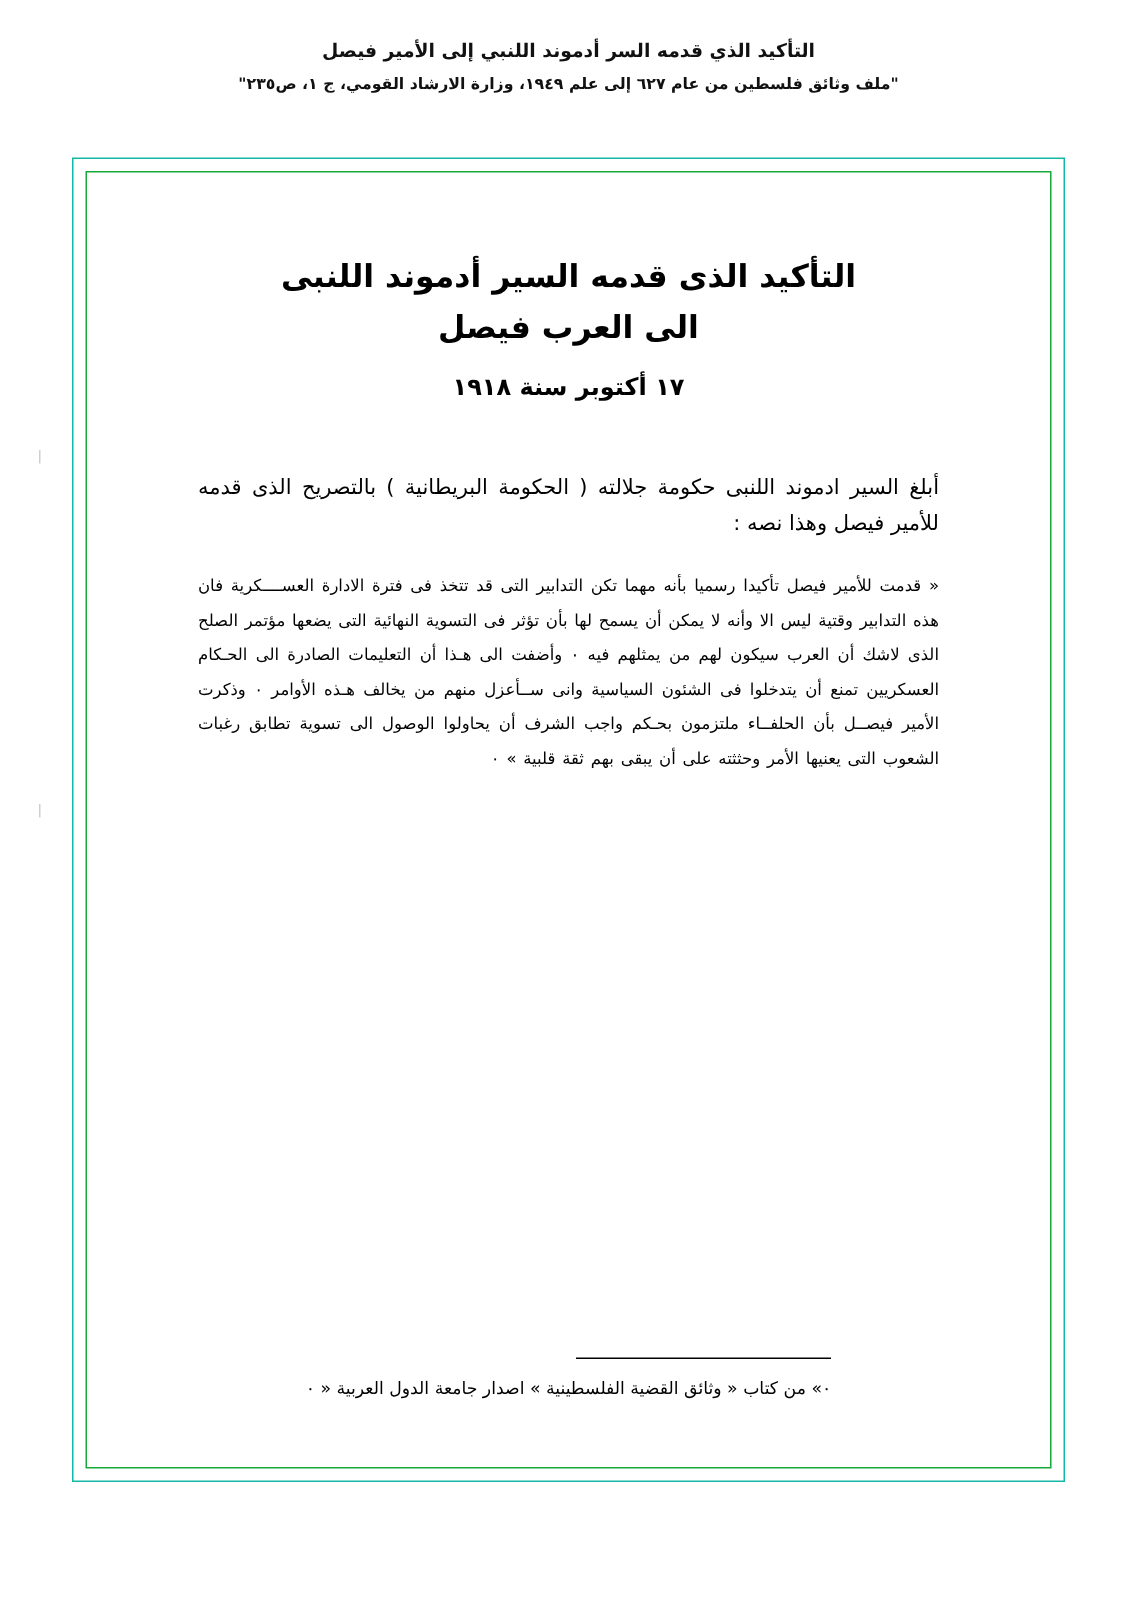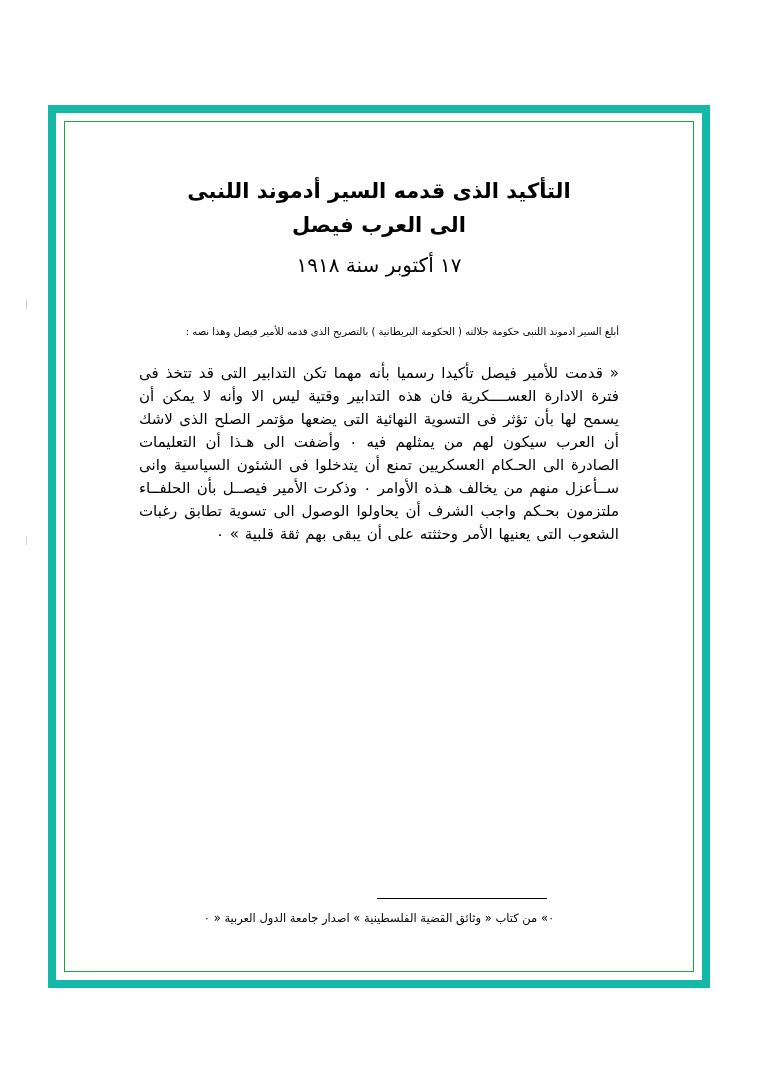--- a/index.html
+++ b/index.html
@@ -44,21 +44,21 @@
     color: #111;
   }
 
   
   .frame-outer {
     position: absolute;
     top: 105px;
     left: 48px;
     width: 662px;
     height: 883px;
-    border: 8px solid #14b8a6;
+    border: 1px solid #14b8a6;
     box-sizing: border-box;
     background: #ffffff;
   }
   .frame-inner {
     position: absolute;
     top: 8px;
     left: 8px;
     right: 8px;
     bottom: 8px;
     border: 1px solid #17a83a;
@@ -82,40 +82,40 @@
     margin-top: 10px;
   }
   .title-line {
     font-size: 21px;
     font-weight: bold;
     line-height: 34px;
     color: #000;
   }
   .doc-date {
     margin-top: 12px;
-    font-size: 20px;
-    font-weight: normal;
+    font-size: 16px;
+    font-weight: bold;
     line-height: 22px;
     color: #000;
   }
 
   .body-block {
     margin-top: 44px;
     padding: 0 18px;
   }
   .para-intro {
-    font-size: 10px;
+    font-size: 14px;
     line-height: 24px;
     text-align: justify;
     text-align-last: right;
     color: #000;
   }
   .para-quote {
     margin-top: 18px;
-    font-size: 15px;
+    font-size: 11px;
     line-height: 23px;
     text-align: justify;
     text-align-last: right;
     color: #000;
     word-spacing: 1px;
   }
 
   
   .footnote {
     position: absolute;
@@ -147,20 +147,24 @@
   }
 </style>
 </head>
 <body>
 
 <div class="page">
 
   <div class="scan-mark" style="top:300px; left:26px;"></div>
   <div class="scan-mark" style="top:536px; left:26px;"></div>
 
+  <div class="doc-header">
+    <div class="h-title">التأكيد الذي قدمه السر أدموند اللنبي إلى الأمير فيصل</div>
+    <div class="h-source">"ملف وثائق فلسطين من عام ٦٢٧ إلى علم ١٩٤٩، وزارة الارشاد القومي، ج ١، ص٢٣٥"</div>
+  </div>
 
   <div class="frame-outer">
     <div class="frame-inner">
 
       <div class="content">
 
         <div class="title-block">
           <div class="title-line">التأكيد الذى قدمه السير أدموند اللنبى</div>
           <div class="title-line">الى العرب فيصل</div>
           <div class="doc-date">١٧ أكتوبر سنة ١٩١٨</div>

